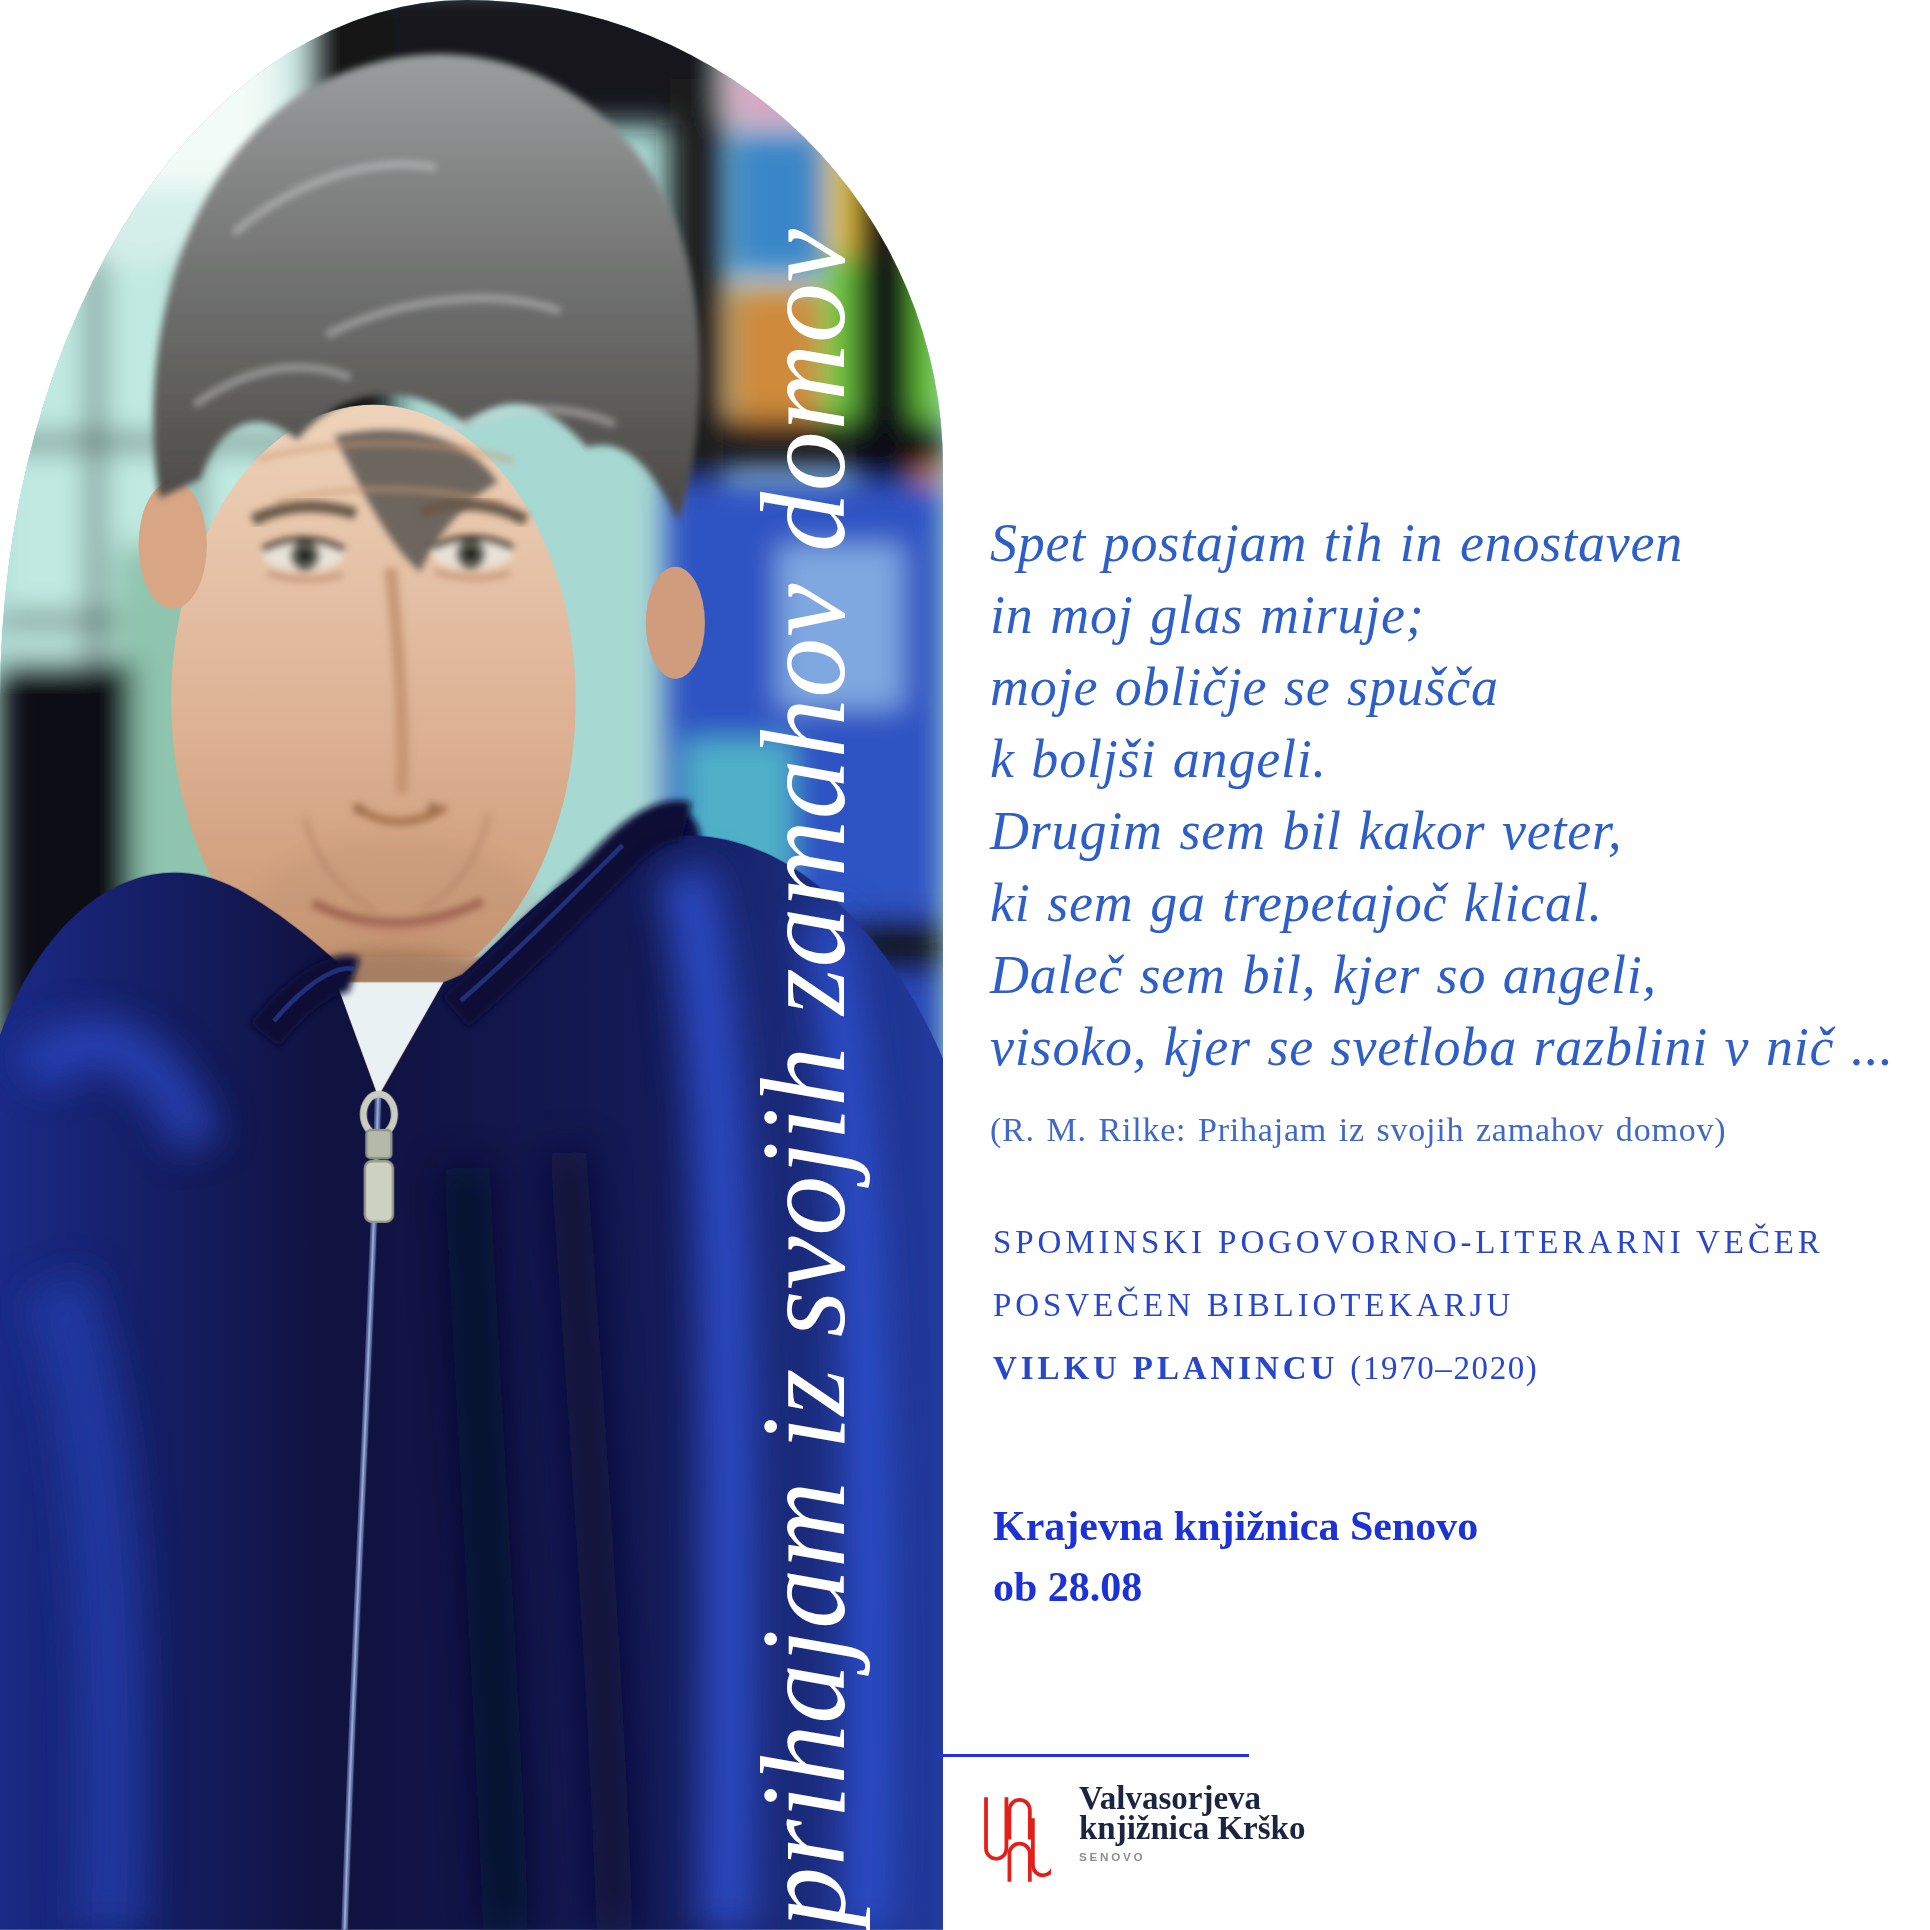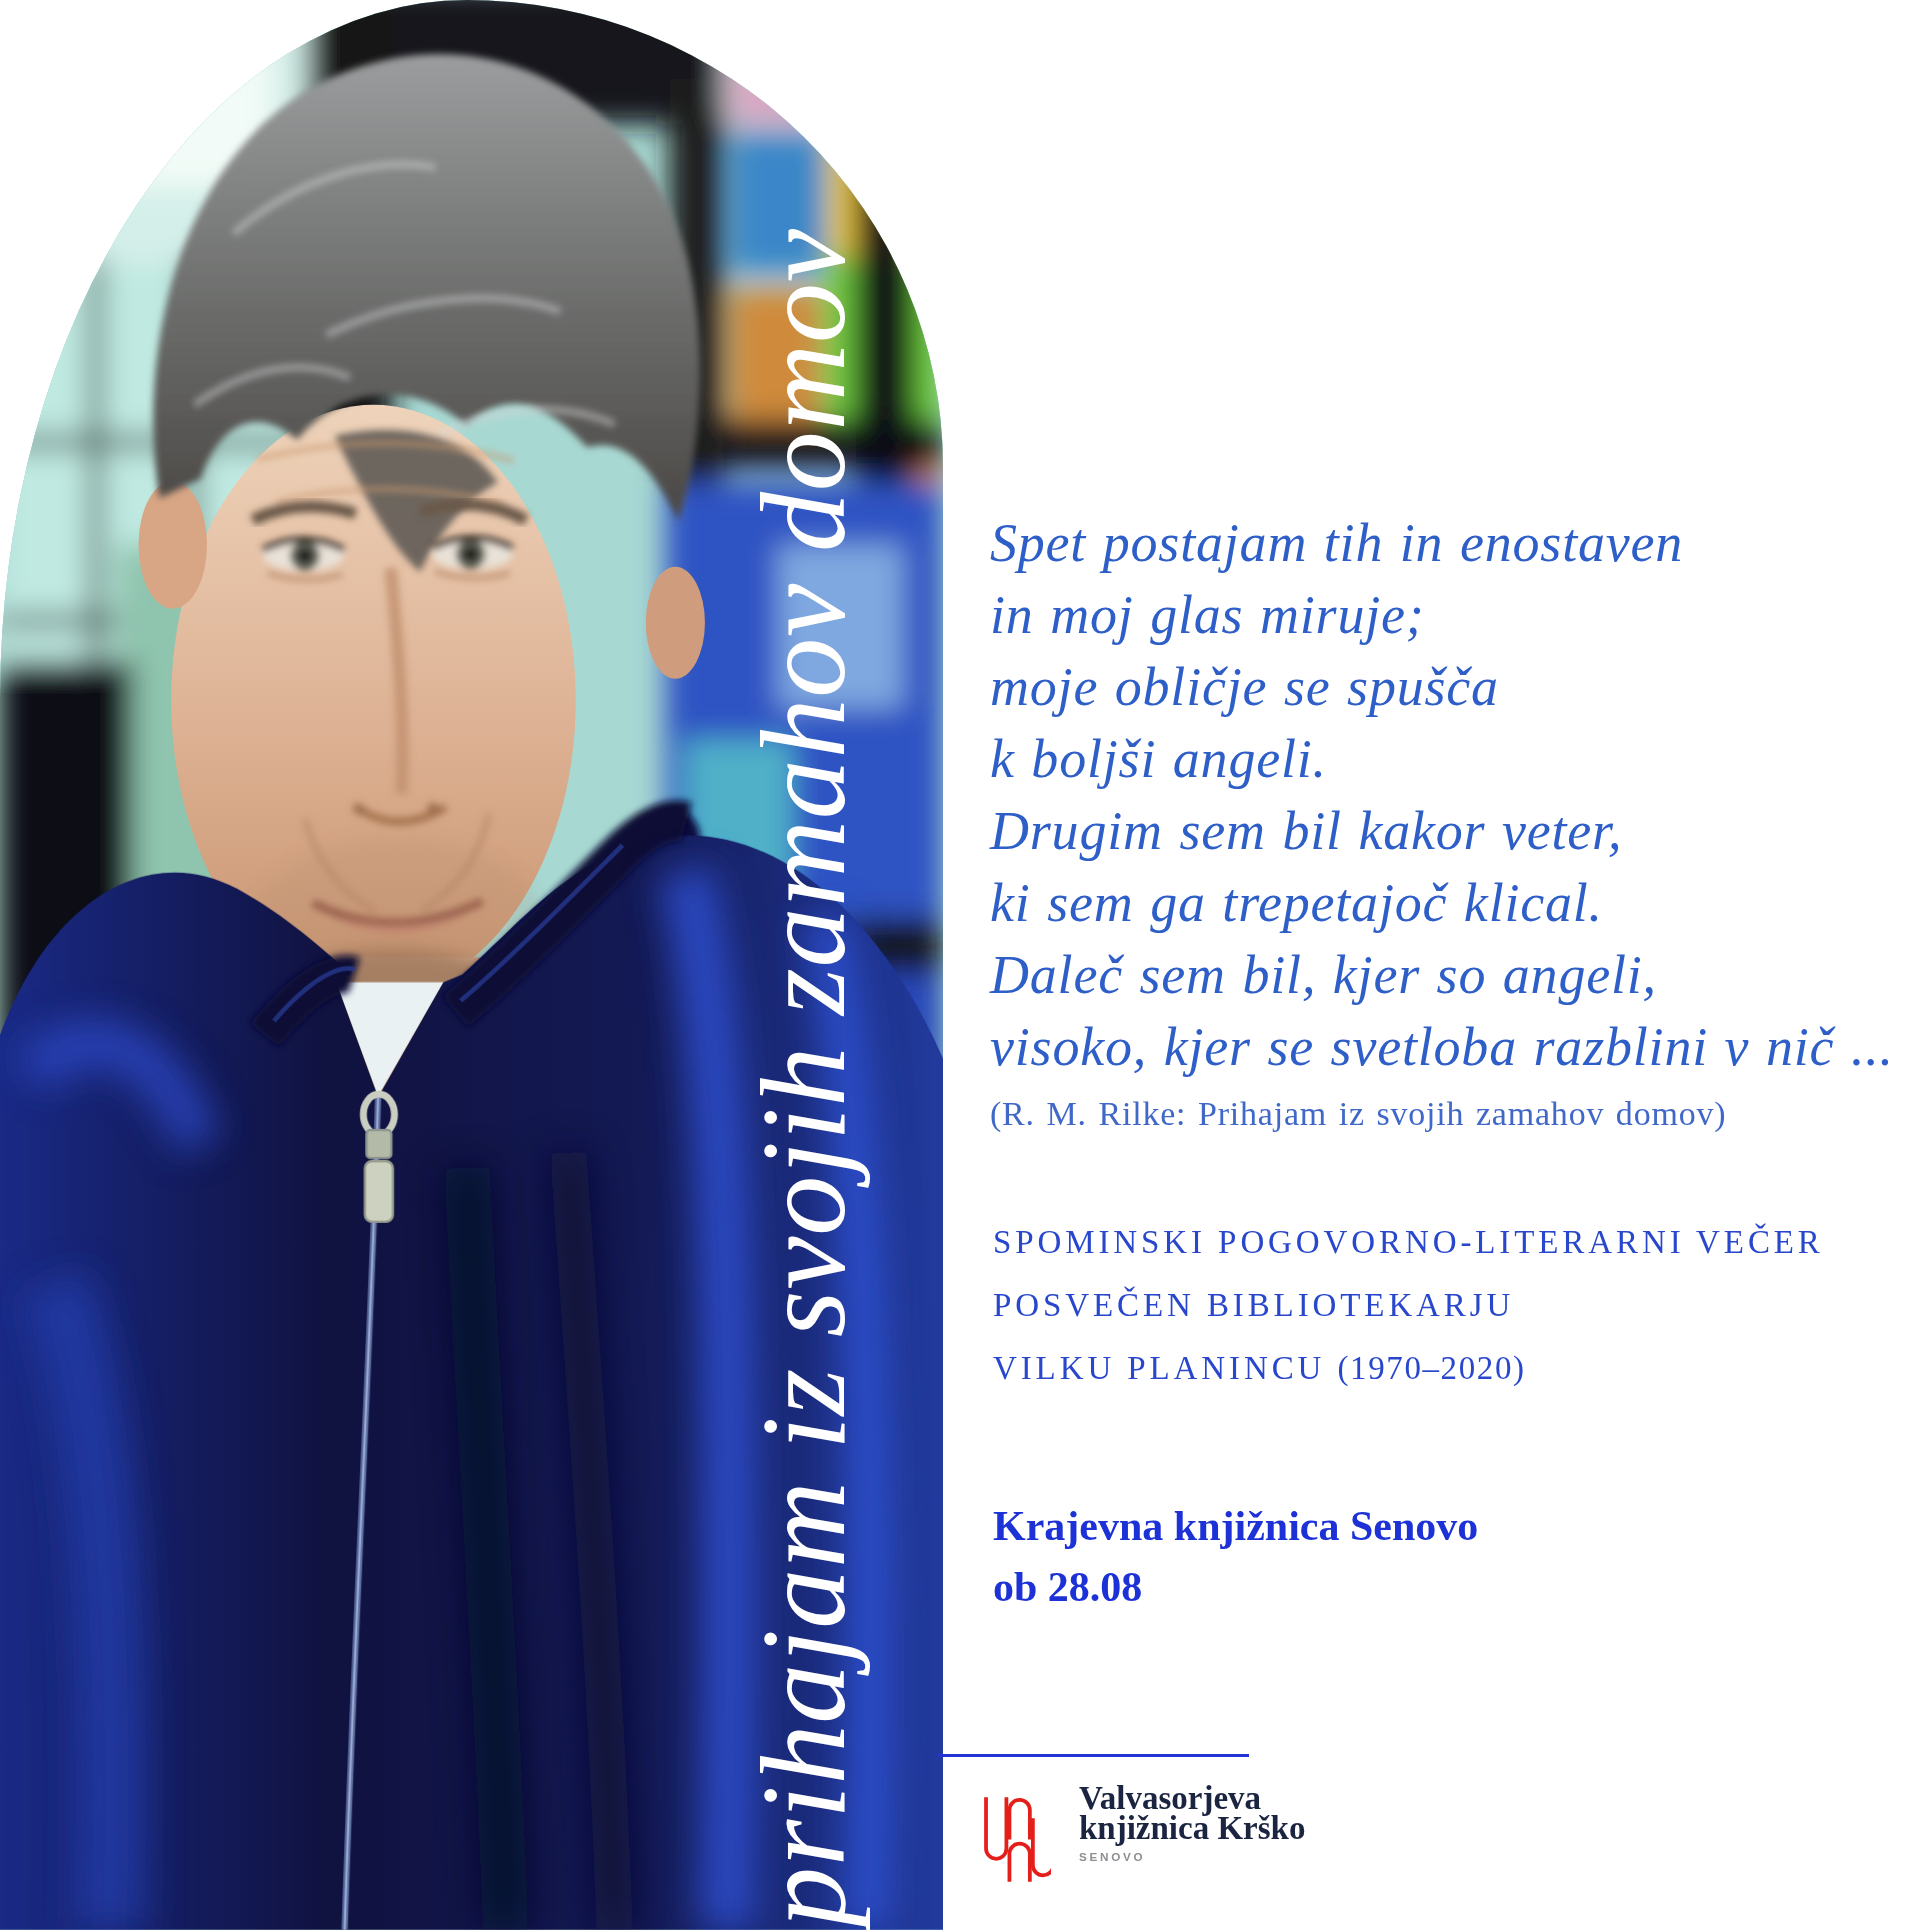--- a/index.html
+++ b/index.html
@@ -34,32 +34,32 @@
   }
 
   
   .poem {
     position: absolute; left: 990px; top: 507px;
     font-style: italic; font-size: 54px; line-height: 72px;
     letter-spacing: 0.8px; word-spacing: 2.3px;
     color: #2e5ec7;
   }
   .poem-attribution {
-    margin-top: 11px;
+    margin-top: 27px;
     font-style: normal; font-size: 34px; line-height: 40px;
     letter-spacing: 0.8px;
     color: #4068c8;
   }
   .event {
     position: absolute; left: 993px; top: 1211px;
     font-size: 33px; line-height: 63px;
     letter-spacing: 3.9px;
     color: #2847cc;
   }
-  .event .honoree { font-weight: 400; letter-spacing: 3.9px; }
+  .event .honoree { font-weight: 700; letter-spacing: 3.9px; }
   .event .years { letter-spacing: 1.6px; }
   .venue {
     position: absolute; left: 993px; top: 1496px;
     font-weight: 700; font-size: 42px; line-height: 61px;
     color: #1c32d6;
   }
   .divider {
     position: absolute; left: 938px; top: 1754px;
     width: 311px; height: 3.1px;
     background: #2433d8;

